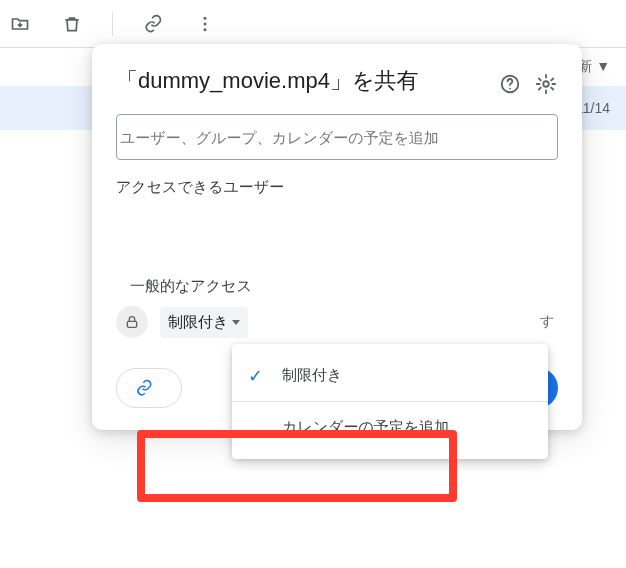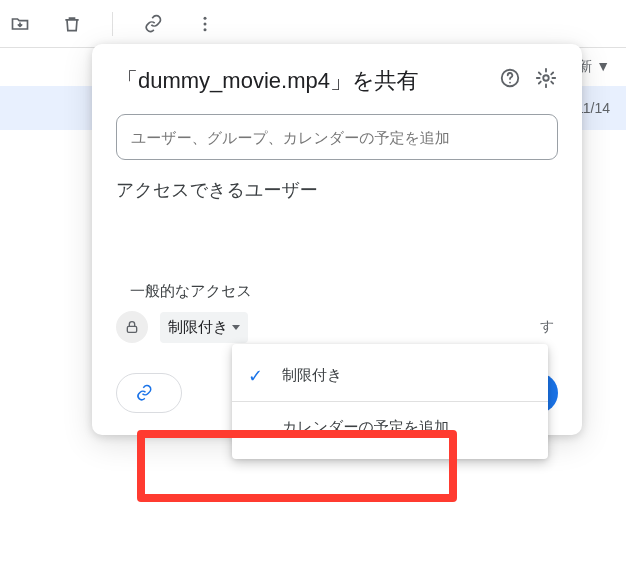--- a/index.html
+++ b/index.html
@@ -57,50 +57,50 @@
     left: 92px;
     top: 44px;
     width: 490px;
     background: #fff;
     border-radius: 10px;
     box-shadow: 0 2px 10px rgba(0,0,0,0.15), 0 8px 32px rgba(0,0,0,0.12);
     padding: 22px 24px 22px;
   }
   .dialog-head {
     display: flex;
-    align-items: flex-start;
+    align-items: flex-end;
     margin-bottom: 18px;
   }
   .dialog-title {
     flex: 1;
     font-size: 22px;
     color: #202124;
     font-weight: 400;
   }
   .head-ic {
     width: 24px; height: 24px;
     display:flex;align-items:center;justify-content:center;
     color:#5f6368;
     margin-left: 12px;
     cursor:pointer;
   }
   .people-input {
     width: 100%;
     height: 46px;
     border: 1px solid #9aa0a6;
-    border-radius: 9px;
-    padding: 0 14px;
+    border-radius: 4px;
+    padding: 0 3px;
     font-size: 15px;
     color: #000000;
   }
   .people-input::placeholder { color:#777; }
 
   .section-sub {
     margin-top: 18px;
-    font-size: 18px;
+    font-size: 15px;
     color:#3c4043;
   }
   .section-sub2 {
     margin-top: 80px;
     font-size: 15px;
     color:#3c4043;
     margin-left:14px;
   }
 
   .access-row {

